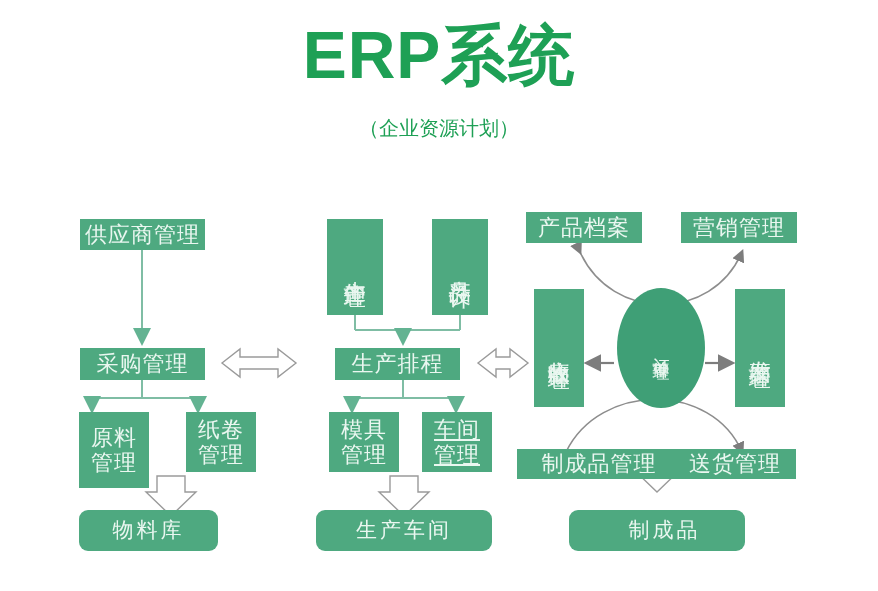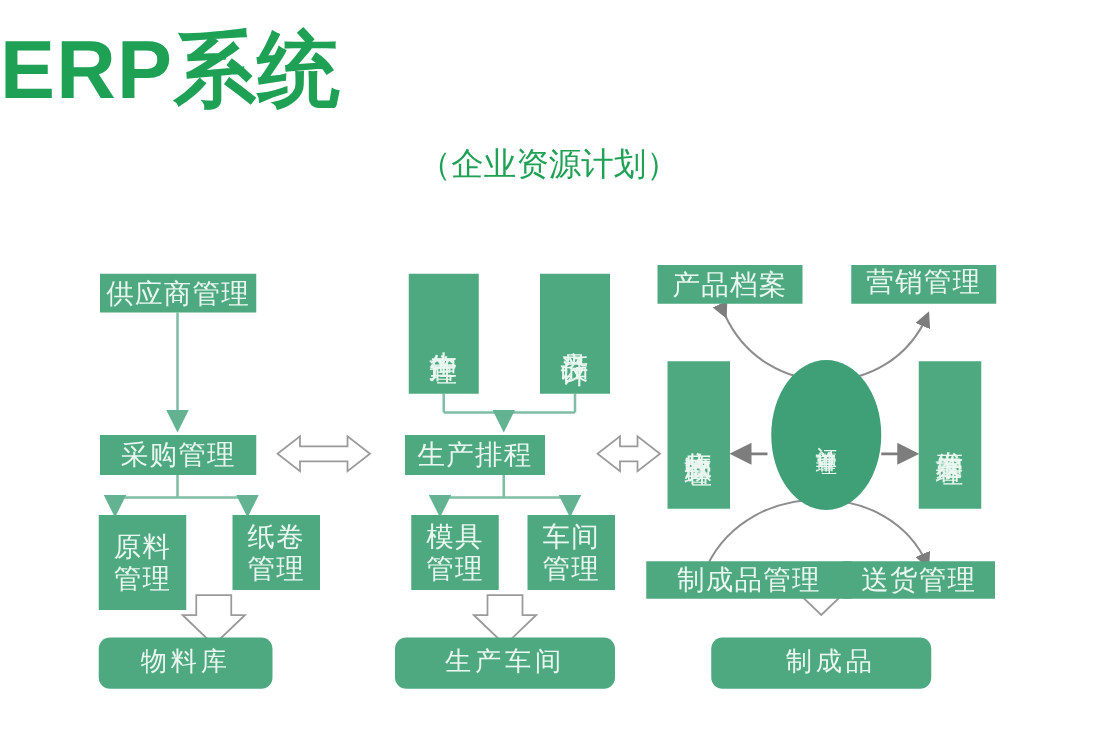--- a/index.html
+++ b/index.html
@@ -7,31 +7,32 @@
     width:878px;height:591px;
     background:#ffffff;
     font-family:"Liberation Sans","DejaVu Sans",sans-serif;
     overflow:hidden;
   }
   #stage{position:relative;width:878px;height:591px;}
 
   
   .title{
     position:absolute;left:0;top:22px;width:878px;
+    text-align:center;
     color:#1ea055;
     font-size:66px;font-weight:bold;
     letter-spacing:1px;
     line-height:1;
     font-family:"Liberation Sans","DejaVu Sans",sans-serif;
   }
   .subtitle{
     position:absolute;left:0;top:118px;width:878px;
     text-align:center;
     color:#1ea055;
-    font-size:26px;
+    font-size:20px;
     line-height:1;
   }
 
   
   .box{
     position:absolute;
     background:#4ea980;
     color:#eaf7f0;
     display:flex;align-items:center;justify-content:center;
     text-align:center;
@@ -142,33 +143,33 @@
 
   <div class="box" style="left:186px;top:412px;width:70px;height:60px;">纸卷
 管理</div>
 
   <div class="box round" style="left:79px;top:510px;width:139px;height:41px;">物料库</div>
 
   <div class="box vert" style="left:327px;top:219px;width:56px;height:96px;">生产管理</div>
 
   <div class="box vert" style="left:432px;top:219px;width:56px;height:96px;">产品设计</div>
 
-  <div class="box" style="left:324px;top:348px;width:112px;height:32px;">生产排程</div>
+  <div class="box" style="left:335px;top:348px;width:125px;height:32px;">生产排程</div>
 
   <div class="box" style="left:318px;top:412px;width:70px;height:60px;margin-left:11px;">模具
 管理</div>
 
-  <div class="box" style="left:422px;top:412px;width:70px;height:60px;">车间
+  <div class="box" style="left:422px;top:412px;width:70px;height:60px;text-decoration:underline;">车间
 管理</div>
 
   <div class="box round" style="left:316px;top:510px;width:176px;height:41px;">生产车间</div>
 
   <div class="box" style="left:526px;top:212px;width:116px;height:31px;">产品档案</div>
 
-  <div class="box" style="left:681px;top:212px;width:116px;height:31px;font-family:Liberation Mono, monospace;">营销管理</div>
+  <div class="box" style="left:681px;top:212px;width:116px;height:31px;">营销管理</div>
 
   <div class="box vert" style="left:534px;top:289px;width:50px;height:118px;">应收款管理</div>
 
   <div class="ellipse" style="left:617px;top:288px;width:88px;height:120px;">订单管理</div>
 
   <div class="box vert" style="left:735px;top:289px;width:50px;height:118px;">发票管理</div>
 
   <div class="box" style="left:517px;top:449px;width:164px;height:30px;">制成品管理</div>
 
   <div class="box" style="left:674px;top:449px;width:122px;height:30px;">送货管理</div>

